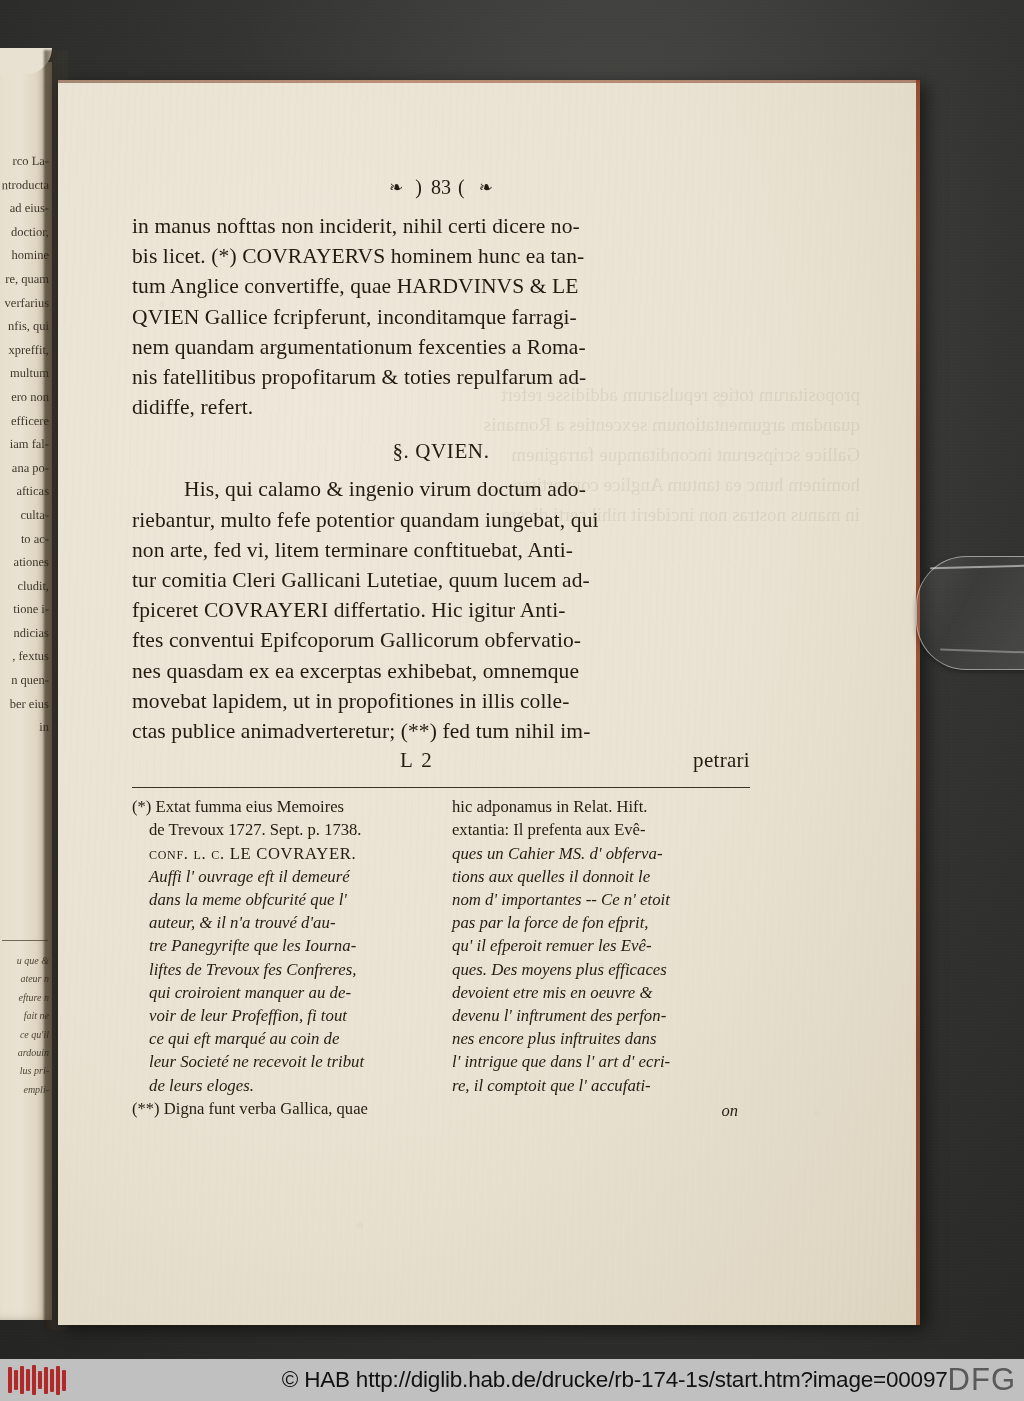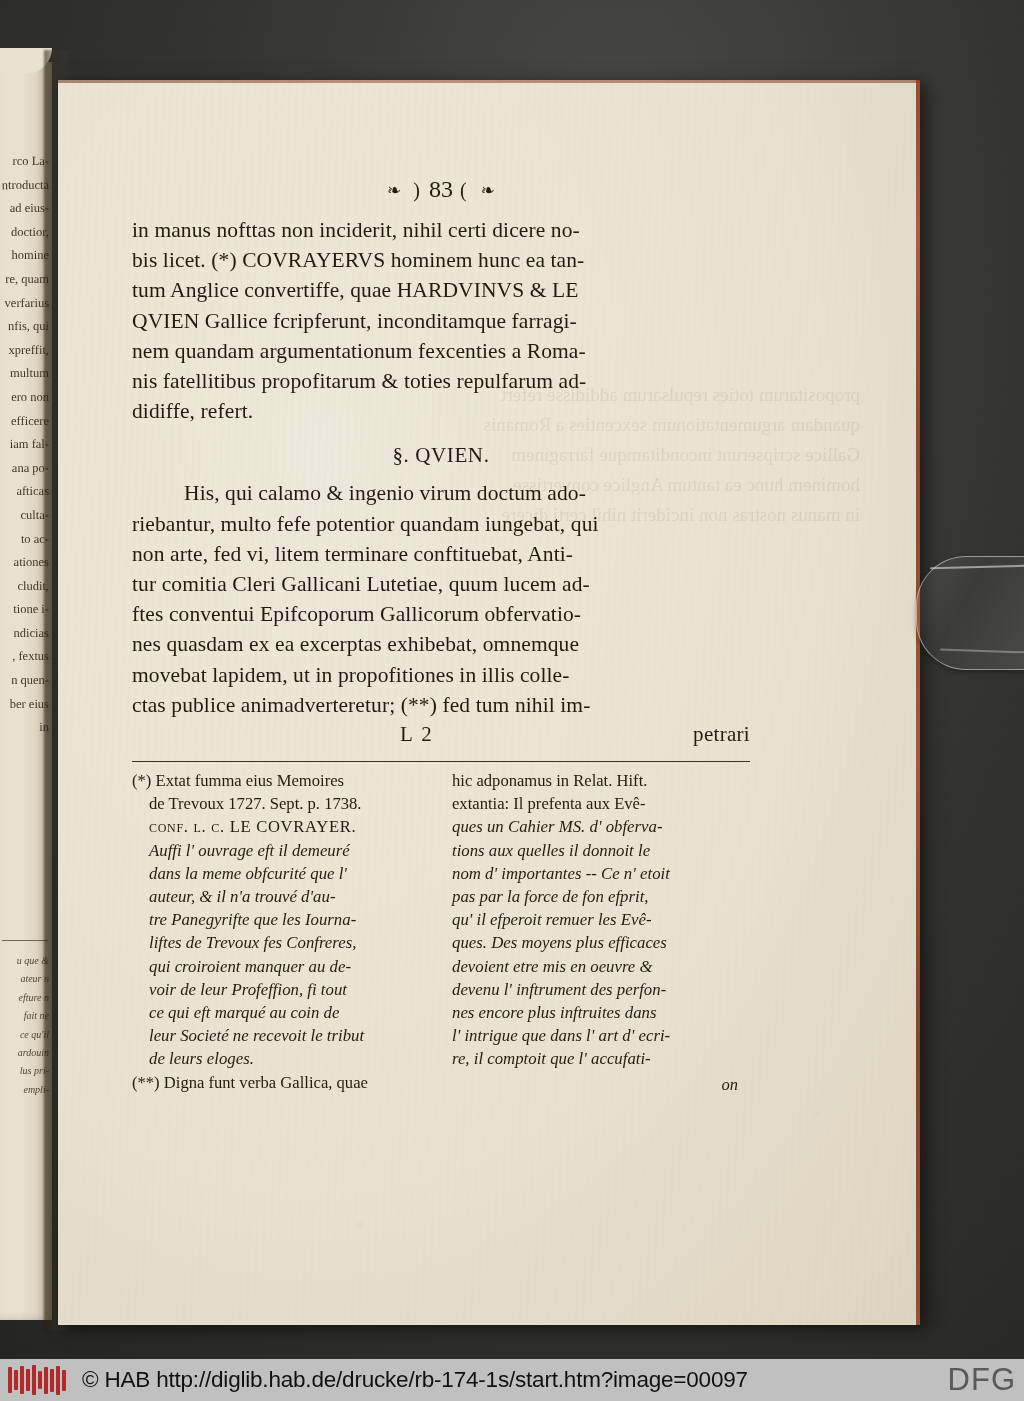--- a/index.html
+++ b/index.html
@@ -209,21 +209,21 @@
     white-space: nowrap;
   }
   .folio .orn {
     display: inline-block;
     font-size: 17px;
     vertical-align: 1px;
     letter-spacing: 0;
   }
   .folio .orn.left  { margin-right: 12px; }
   .folio .orn.right { margin-left: 12px; }
-  .folio .num { font-size: 24px; letter-spacing: 0; }
+  .folio .num { font-size: 20px; letter-spacing: 0; }
 
   .body-line {
     font-size: 21.5px;
     line-height: 30.2px;
     letter-spacing: .1px;
     white-space: nowrap;
     color: #231b10;
   }
   .body-line.indent { text-indent: 52px; }
 
@@ -303,21 +303,21 @@
     gap: 2px;
   }
   .barcode i {
     display: block;
     width: 4px;
     background: #b12a2a;
     border-radius: 1px;
   }
   .footer-url {
     flex: 1;
-    text-align: left;
+    text-align: right;
     font-family: "Liberation Sans", sans-serif;
     font-size: 22.5px;
     color: #111;
     letter-spacing: -.2px;
     white-space: nowrap;
   }
   .dfg-logo {
     margin-right: 8px;
     font-family: "Liberation Sans", sans-serif;
     font-weight: normal;
@@ -406,20 +406,21 @@
         <div class="body-line">didiffe, refert.</div>
       </div>
 
       <div class="section-head">§. QVIEN.</div>
 
       <div>
         <div class="body-line indent">His, qui calamo &amp; ingenio virum doctum ado-</div>
         <div class="body-line">riebantur, multo fefe potentior quandam iungebat, qui</div>
         <div class="body-line">non arte, fed vi, litem terminare conftituebat, Anti-</div>
         <div class="body-line">tur comitia Cleri Gallicani Lutetiae, quum lucem ad-</div>
+        <div class="body-line">fpiceret COVRAYERI differtatio.    Hic igitur Anti-</div>
         <div class="body-line">ftes conventui Epifcoporum Gallicorum obfervatio-</div>
         <div class="body-line">nes quasdam ex ea excerptas exhibebat, omnemque</div>
         <div class="body-line">movebat lapidem, ut in propofitiones in illis colle-</div>
         <div class="body-line">ctas publice animadverteretur; (**) fed tum nihil im-</div>
       </div>
 
       <div class="signature-row">
         <span class="sig">L 2</span>
         <span class="catch">petrari</span>
       </div>

